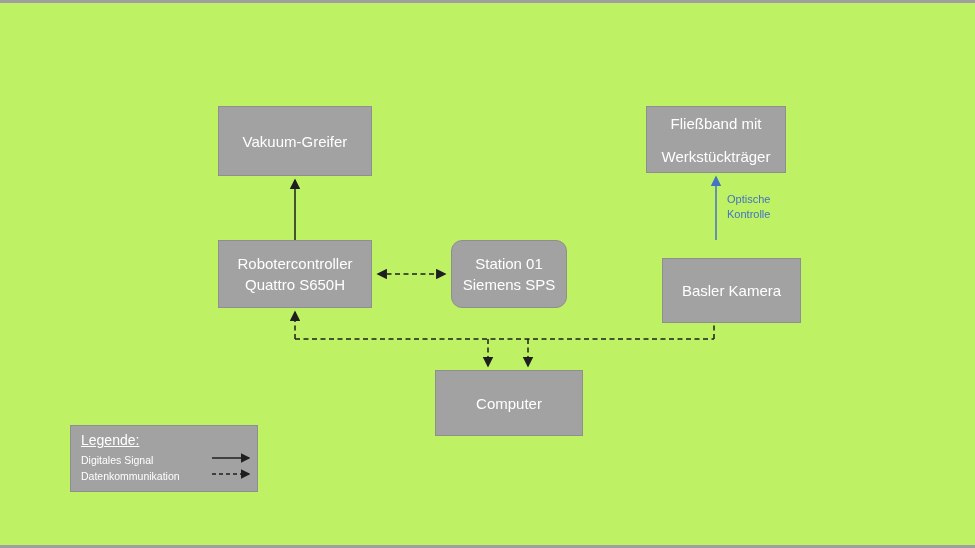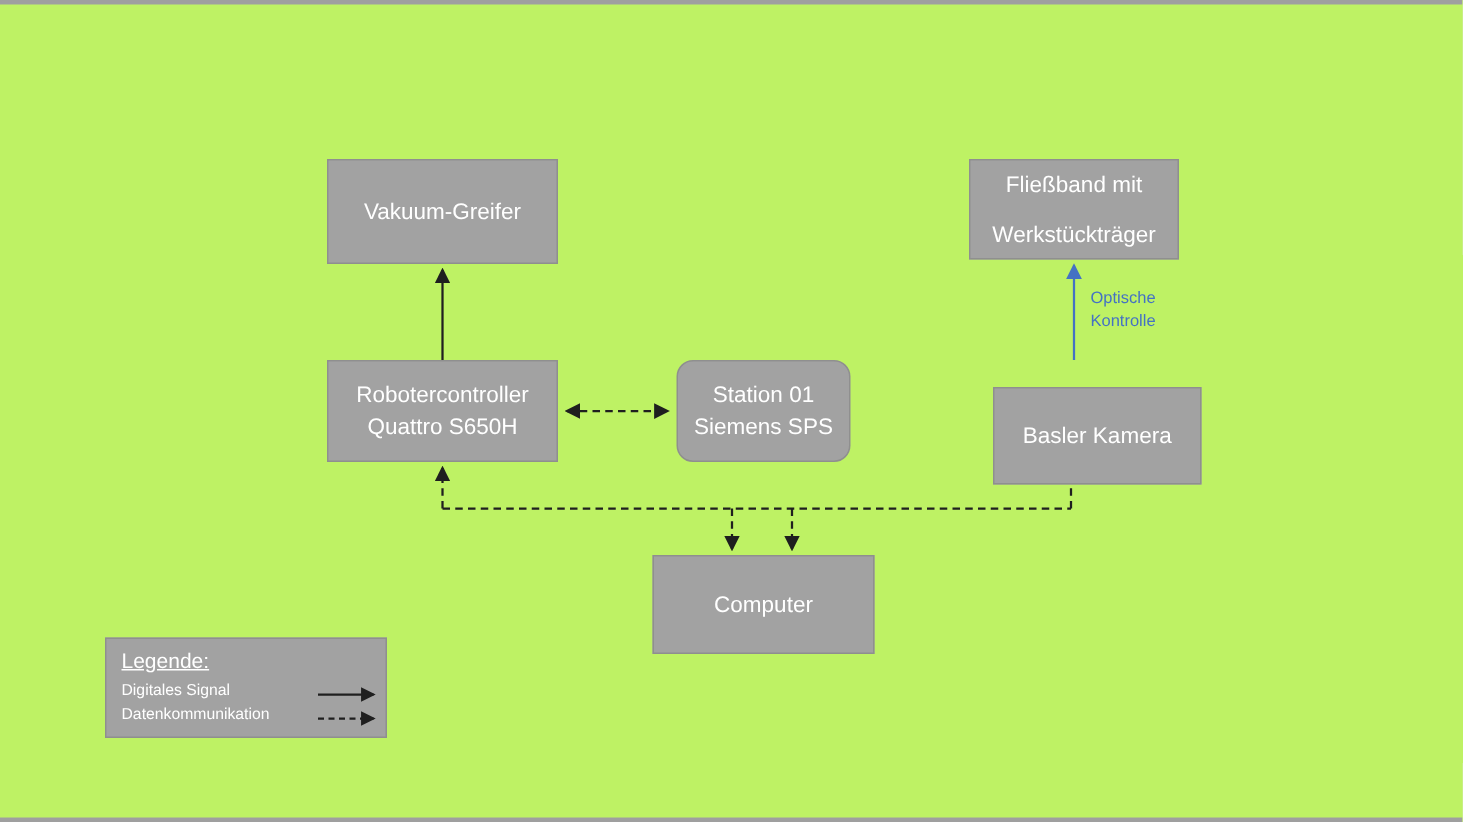--- a/index.html
+++ b/index.html
@@ -64,21 +64,21 @@
     padding: 6px 0 4px 10px;
     color: #ffffff;
   }
   .legend-title {
     font-size: 14px;
     text-decoration: underline;
     margin-bottom: 5px;
   }
   .legend-row {
     display: flex;
-    align-items: flex-end;
+    align-items: flex-start;
     justify-content: space-between;
     font-size: 10.5px;
     line-height: 15px;
     margin-bottom: 1px;
   }
   .legend-arrow { flex: 0 0 auto; }
 </style>
 </head>
 <body>
 

